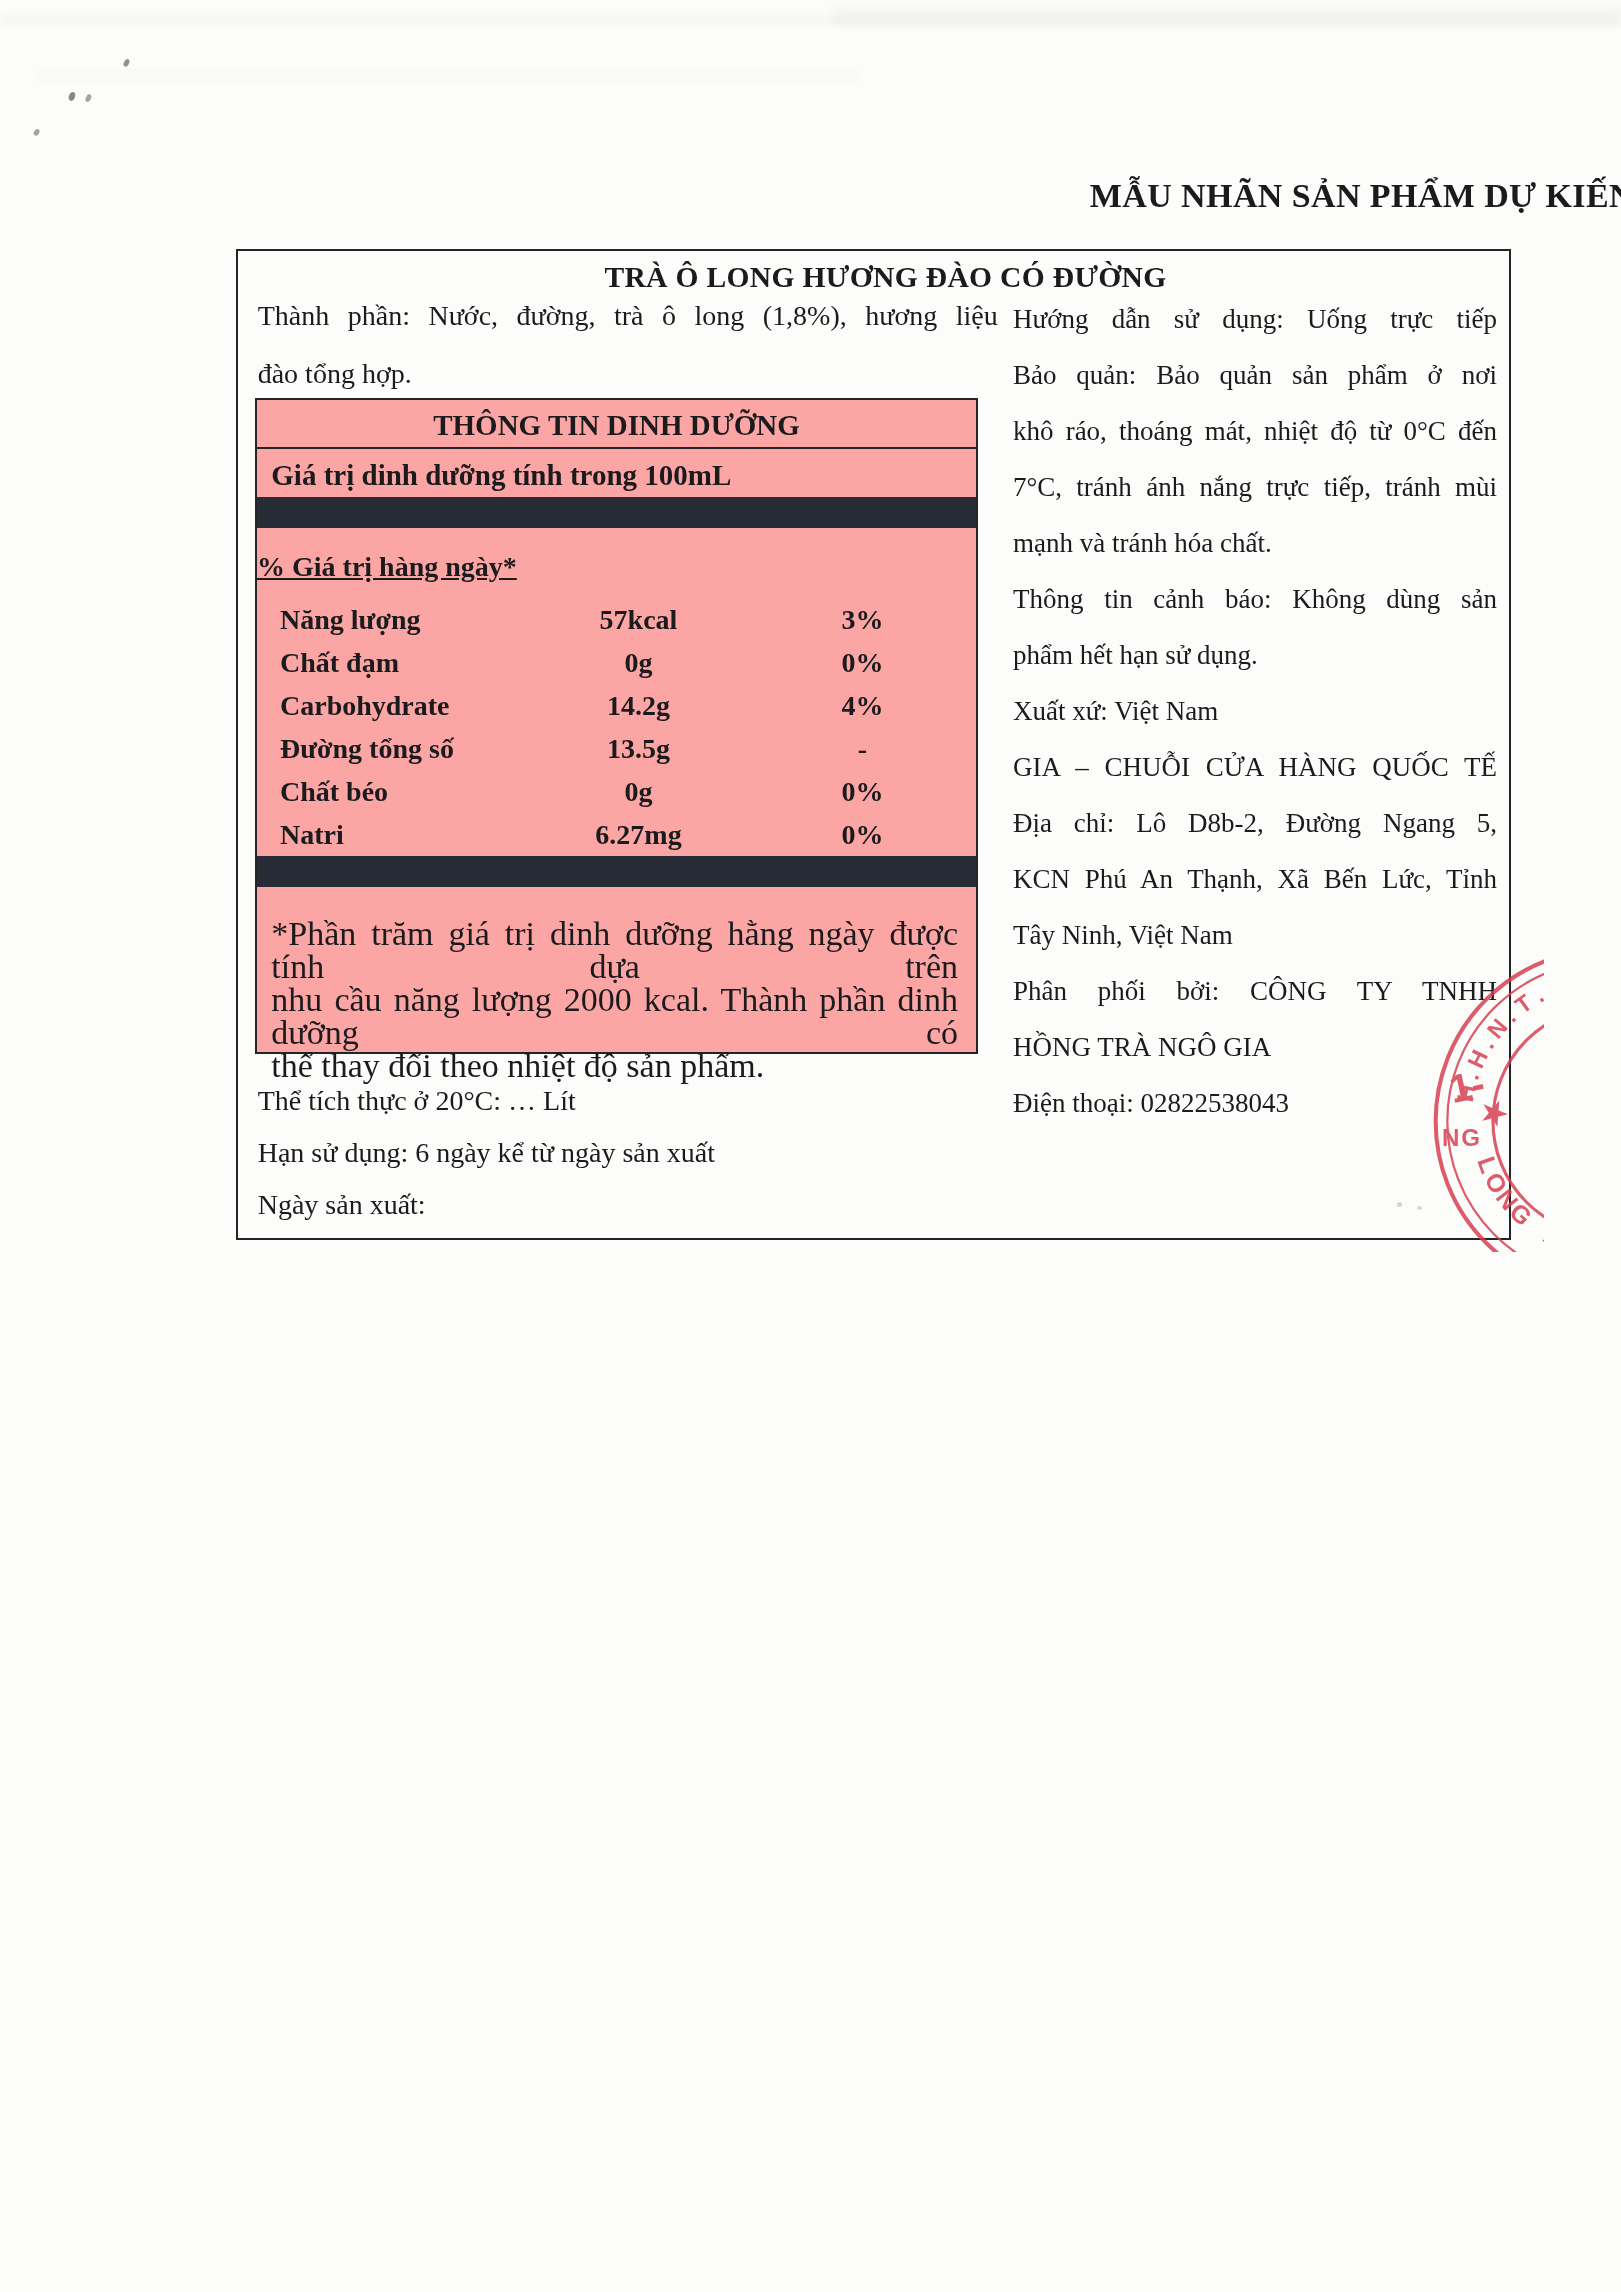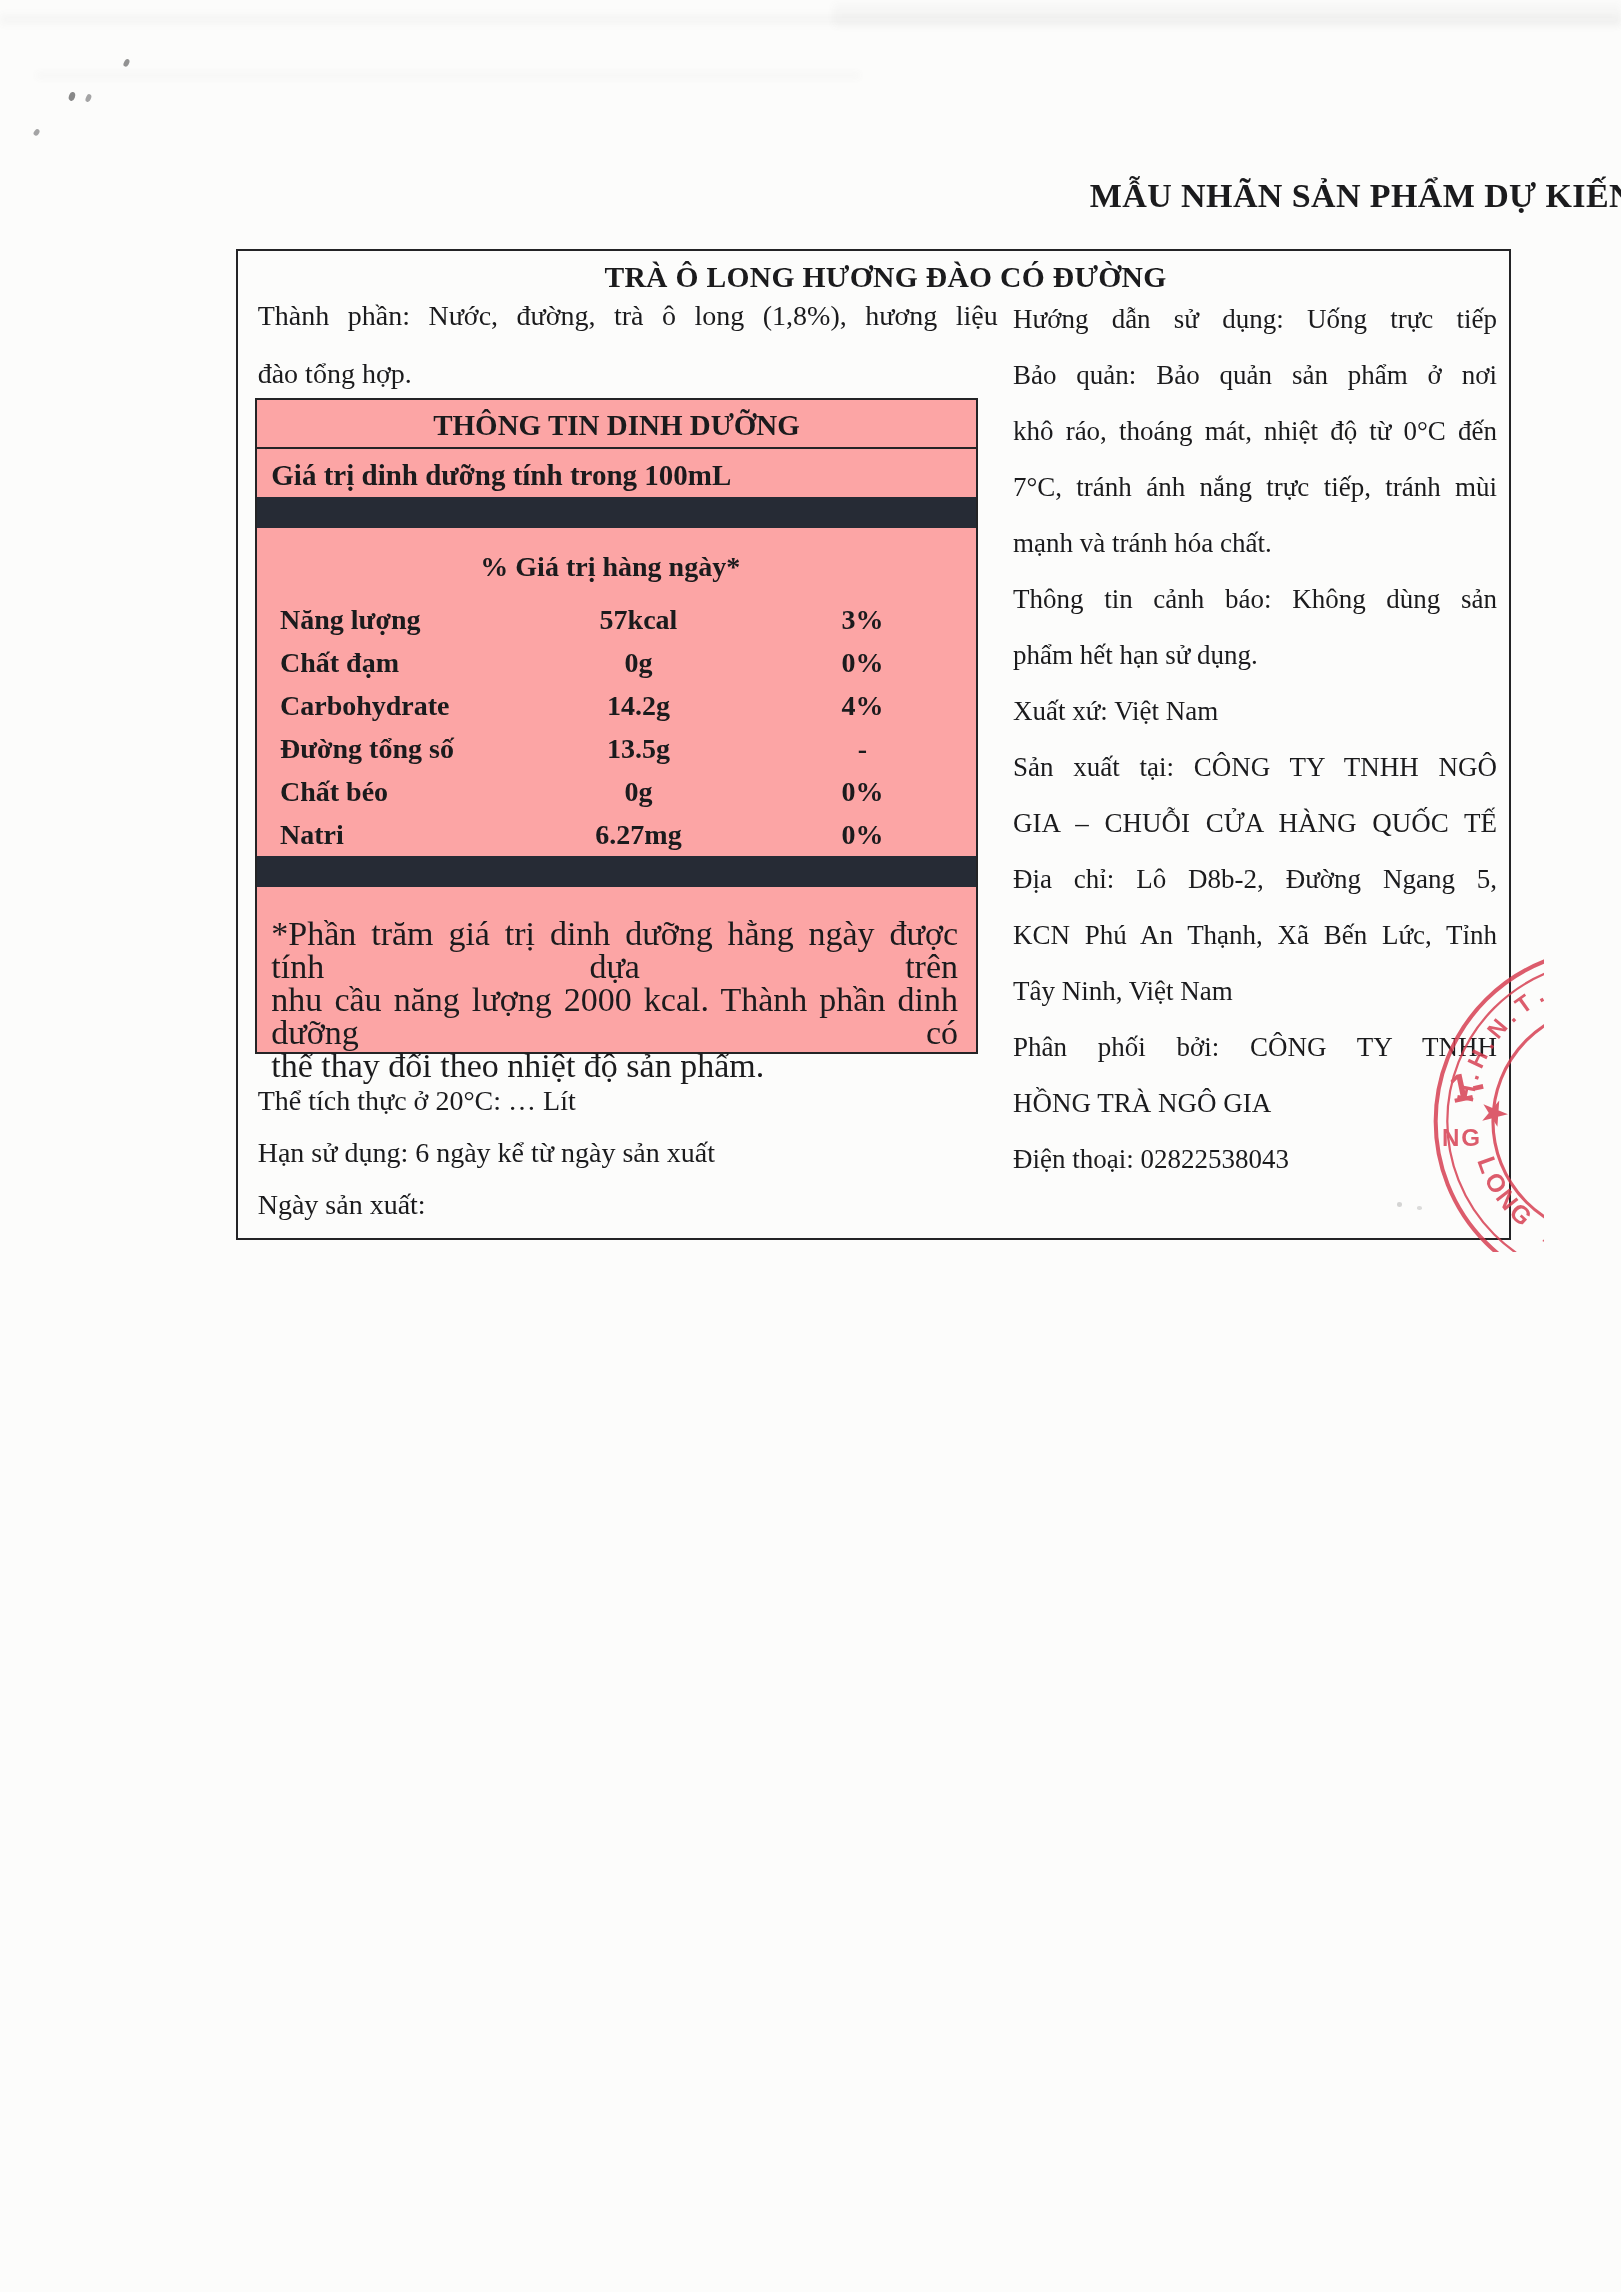--- a/index.html
+++ b/index.html
@@ -33,21 +33,21 @@
   .ingredients{position:absolute;left:19.7px;top:36px;width:740px;font-size:28px;line-height:58px;}
 
   
   .nutri{
     position:absolute;left:17px;top:147px;width:723px;height:656px;
     border:2.7px solid #242426;box-sizing:border-box;background:#fca5a5;
   }
   .nutri-title{height:47px;line-height:50px;text-align:center;font-size:29px;font-weight:bold;border-bottom:2.7px solid #242426;}
   .nutri-basis{height:48px;line-height:52px;padding-left:14.3px;font-size:29px;font-weight:bold;}
   .bar{height:31px;background:#262b35;}
-  .dv-header{padding:23px 12.5px 0 0;height:47px;text-align:center;font-size:28px;font-weight:bold;}
+  .dv-header{padding:23px 12.5px 0 0;height:47px;text-align:left;font-size:28px;font-weight:bold;text-decoration:underline;}
   .nrow{display:flex;height:43px;line-height:43px;font-size:28px;font-weight:bold;}
   .ncell-name{width:269px;padding-left:23px;}
   .ncell-amt{width:179px;text-align:center;}
   .ncell-gap{width:54px;}
   .ncell-dv{width:161px;text-align:center;}
   .footnote{padding:30px 18px 0 14.3px;font-size:34px;line-height:33px;}
 
   .bottom-fields{position:absolute;left:19.7px;top:824px;font-size:28px;line-height:52px;}
 
   .right-col{position:absolute;left:775px;top:40px;width:484px;font-size:27px;line-height:56px;}
@@ -165,21 +165,20 @@
           <div class="line"><span>mạnh và tránh hóa chất.</span></div>
         </div>
         <div class="para">
           <div class="line fill"><b class="lbl">Thông tin cảnh báo:</b> <span>Không dùng sản</span></div>
           <div class="line"><span>phẩm hết hạn sử dụng.</span></div>
         </div>
         <div class="para">
           <div class="line"><b class="lbl">Xuất xứ:</b> <span>Việt Nam</span></div>
         </div>
         <div class="para">
-          <div class="line fill"><b class="lbl">Sản xuất tại:</b> <span>CÔNG TY TNHH NGÔ</span></div>
           <div class="line fill"><span>GIA – CHUỖI CỬA HÀNG QUỐC TẾ</span></div>
         </div>
         <div class="para">
           <div class="line fill"><b class="lbl">Địa chỉ:</b> <span>Lô D8b-2, Đường Ngang 5,</span></div>
           <div class="line fill"><span>KCN Phú An Thạnh, Xã Bến Lức, Tỉnh</span></div>
           <div class="line"><span>Tây Ninh, Việt Nam</span></div>
         </div>
         <div class="para">
           <div class="line fill"><b class="lbl">Phân phối bởi:</b> <span>CÔNG TY TNHH</span></div>
           <div class="line"><span>HỒNG TRÀ NGÔ GIA</span></div>

